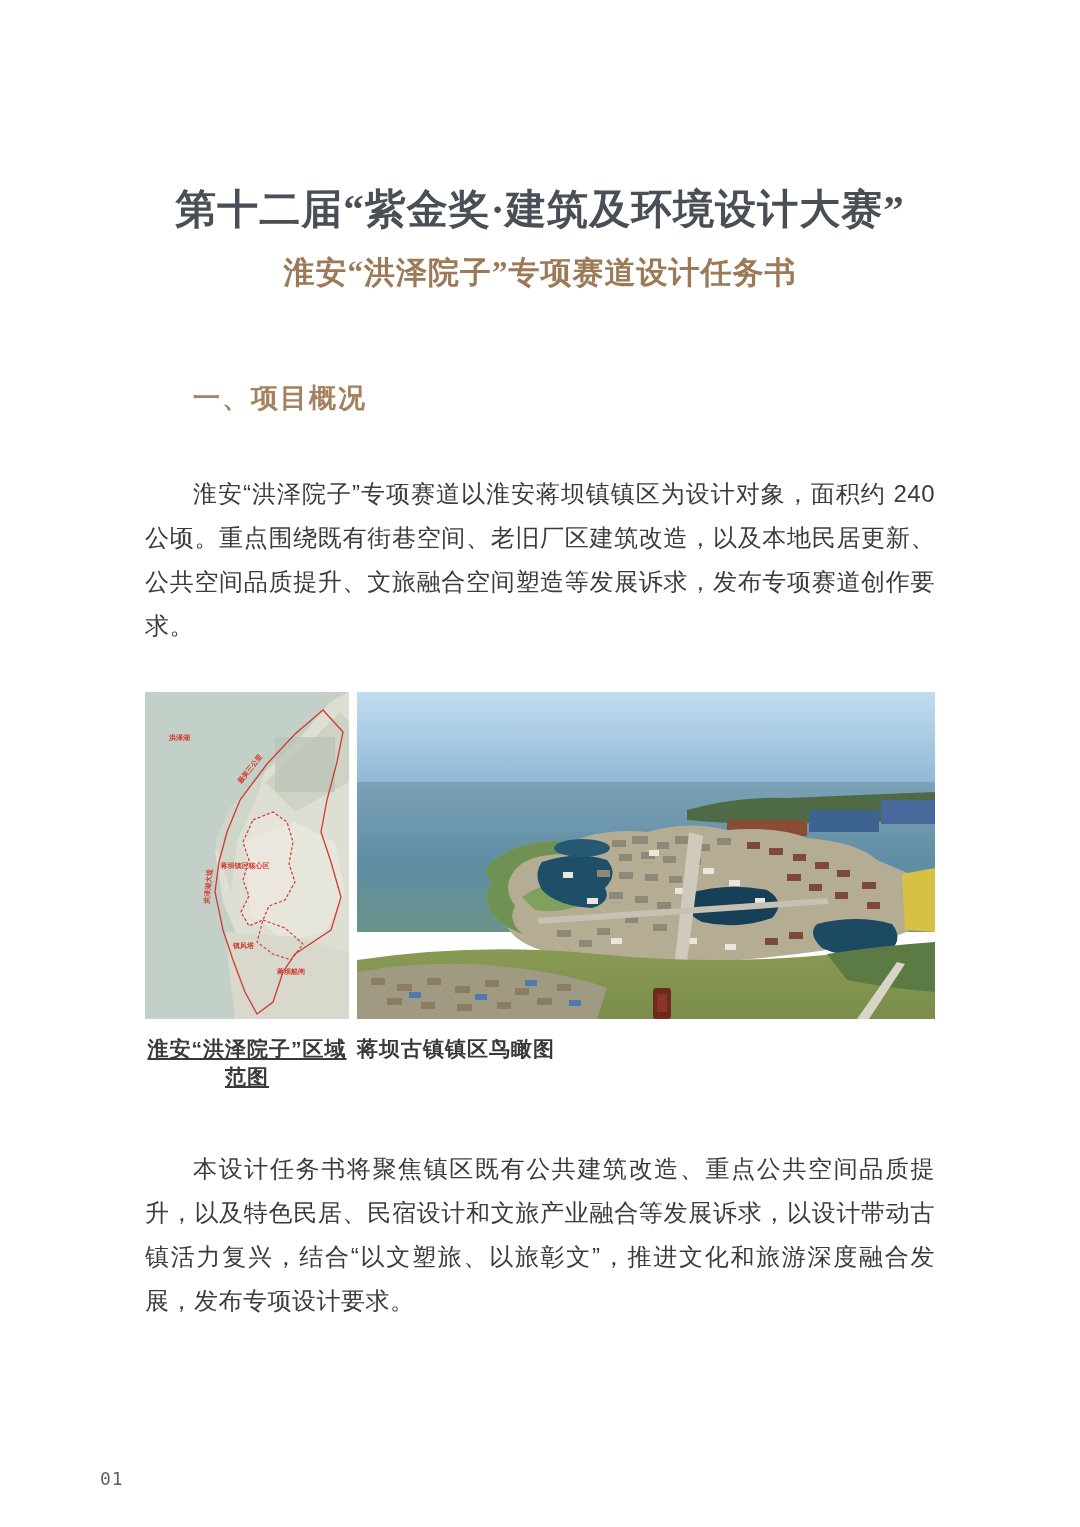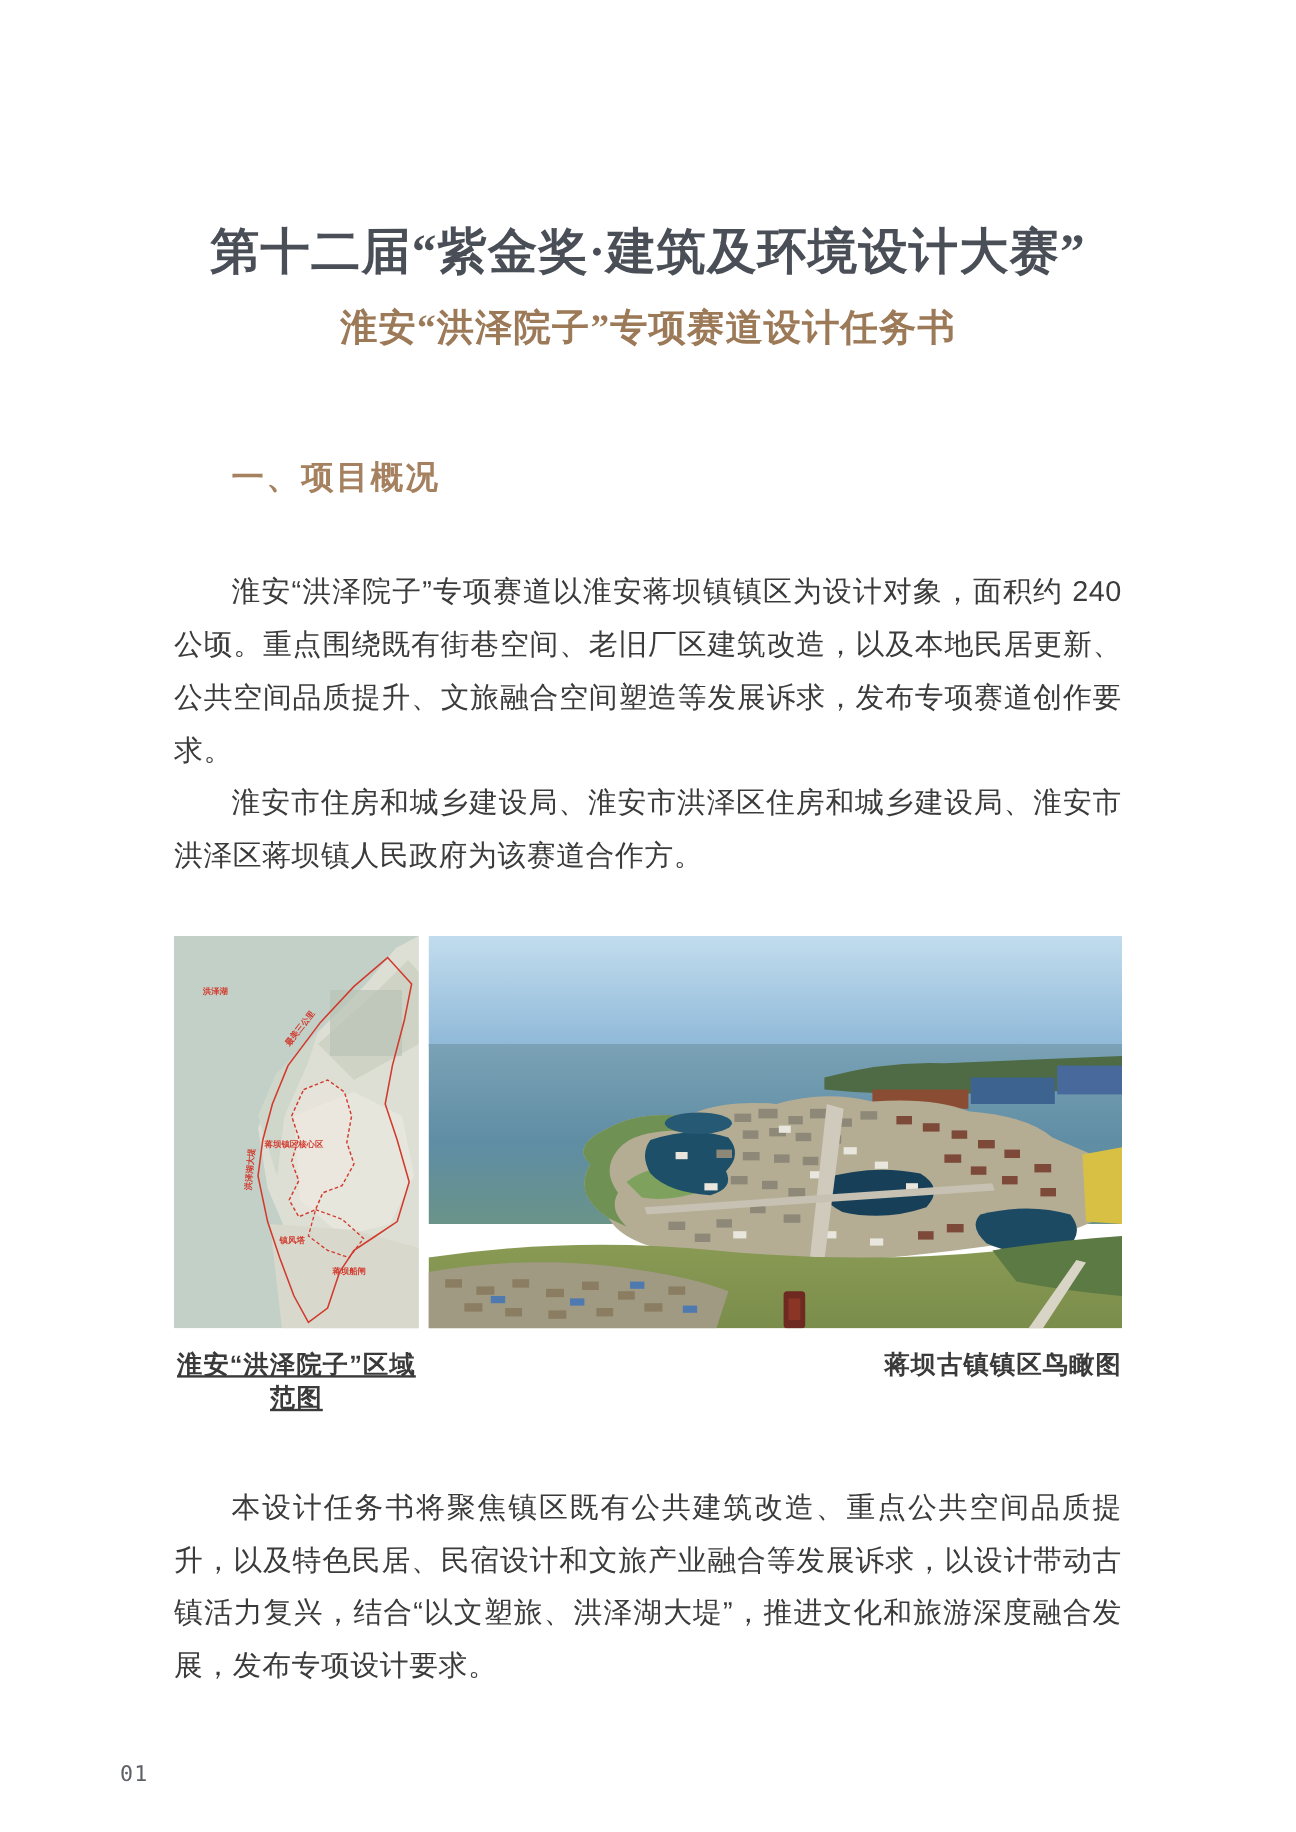--- a/index.html
+++ b/index.html
@@ -61,21 +61,21 @@
     gap:8px;
     margin-top:16px;
   }
   .caption{
     font-size:21px;
     font-weight:bold;
     color:#3a3a3a;
     letter-spacing:1px;
   }
   .caption-map{width:204px;text-align:center;text-decoration:underline;}
-  .caption-aerial{width:578px;text-align:right;}
+  .caption-aerial{width:578px;text-align:left;}
   .page-number{
     position:absolute;
     left:100px;
     top:1468px;
     font-size:18px;
     color:#5d6166;
     font-family:"DejaVu Sans Mono", monospace;
     letter-spacing:1px;
   }
   .map-label{
@@ -90,21 +90,20 @@
 
 <div class="page">
   <div class="content">
 
     <div class="main-title">第十二届“紫金奖·建筑及环境设计大赛”</div>
     <div class="sub-title">淮安“洪泽院子”专项赛道设计任务书</div>
 
     <div class="section-heading heading-1">一、项目概况</div>
 
     <p class="para para-first">淮安“洪泽院子”专项赛道以淮安蒋坝镇镇区为设计对象，面积约 240 公顷。重点围绕既有街巷空间、老旧厂区建筑改造，以及本地民居更新、公共空间品质提升、文旅融合空间塑造等发展诉求，发布专项赛道创作要求。</p>
-    <p class="para">淮安市住房和城乡建设局、淮安市洪泽区住房和城乡建设局、淮安市洪泽区蒋坝镇人民政府为该赛道合作方。</p>
 
     <div class="figures">
 
       <div class="fig-map">
         <svg width="204" height="327" viewBox="0 0 204 327" xmlns="http://www.w3.org/2000/svg">
 
           <rect x="0" y="0" width="204" height="327" fill="#c3d0c8"></rect>
 
           <path d="M204,0 L204,327 L120,327 L110,290 L95,250 L78,210 L70,160 L85,120 L120,80 L160,40 L185,10 Z" fill="#dedfd4"></path>
           <path d="M120,90 L170,45 L195,20 L204,30 L204,90 L150,120 Z" fill="#c9cfc0" opacity="0.8"></path>
@@ -253,18 +252,18 @@
         </svg>
       </div>
     </div>
 
     <div class="captions">
       <div class="caption caption-map">淮安“洪泽院子”区域范图</div>
       <div class="caption caption-aerial">蒋坝古镇镇区鸟瞰图</div>
     </div>
 
 
-    <p class="para para-first">本设计任务书将聚焦镇区既有公共建筑改造、重点公共空间品质提升，以及特色民居、民宿设计和文旅产业融合等发展诉求，以设计带动古镇活力复兴，结合“以文塑旅、洪泽湖大堤”，推进文化和旅游深度融合发展，发布专项设计要求。</p>
+    <p class="para para-first">本设计任务书将聚焦镇区既有公共建筑改造、重点公共空间品质提升，以及特色民居、民宿设计和文旅产业融合等发展诉求，以设计带动古镇活力复兴，结合“以文塑旅、以旅彰文”，推进文化和旅游深度融合发展，发布专项设计要求。</p>
 
   </div>
 
   <div class="page-number">01</div>
 </div>
 
 </body></html>

